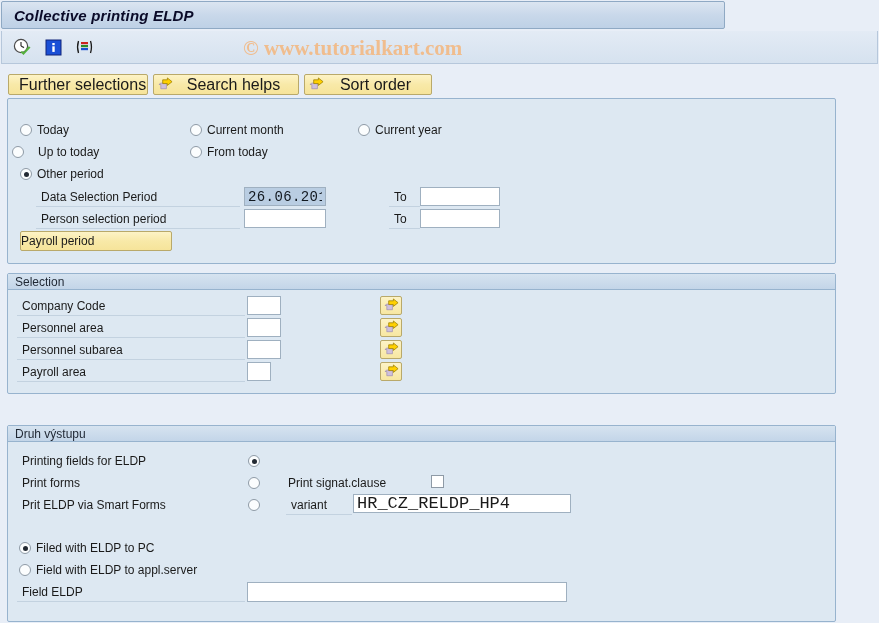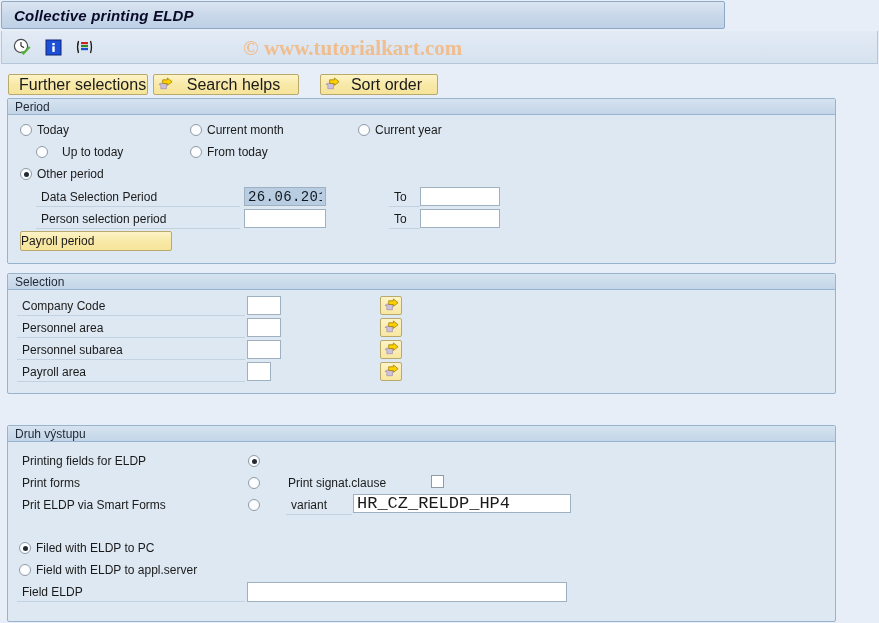--- a/index.html
+++ b/index.html
@@ -88,21 +88,21 @@
     align-items: center;
     font-size: 16px;
     color: #1a1a1a;
     cursor: pointer;
     padding: 0 4px;
     white-space: nowrap;
   }
   .sapbtn .cap { flex: 1; text-align: center; padding: 0 6px; }
   .sapbtn.w1 { width: 140px; }
   .sapbtn.w2 { width: 146px; }
-  .sapbtn.w3 { width: 118px; margin-left: 16px; }
+  .sapbtn.w3 { width: 128px; }
   .arrow-ico { width: 15px; height: 15px; flex: none; }
 
   
   .group {
     position: absolute;
     box-sizing: border-box;
     border: 1px solid #97b3ce;
     background: #dde8f2;
     border-radius: 2px;
   }
@@ -268,36 +268,35 @@
   <div class="sapbtn w3">
     <svg class="arrow-ico" viewBox="0 0 16 16">
       <path d="M1 8 h2 v4.5 h6 v-6 h-6 z" fill="#cfc0dd" stroke="#9a8bb0" stroke-width="0.7"></path>
       <path d="M5 3 h5 V1 l5 4 -5 4 V7 H5 Z" fill="#ffd000" stroke="#9b7d00" stroke-width="0.8"></path>
     </svg>
     <span class="cap">Sort order</span>
   </div>
 </div>
 
 <div class="group" id="group-period">
-  <div class="group-header">Period</div>
 
   <div class="ropt" style="left:12px; top:24px;">
     <span class="radio"></span>
     <span>Today</span>
   </div>
   <div class="ropt" style="left:182px; top:24px;">
     <span class="radio"></span>
     <span>Current month</span>
   </div>
   <div class="ropt" style="left:350px; top:24px;">
     <span class="radio"></span>
     <span>Current year</span>
   </div>
 
-  <div class="ropt" style="left:28px; top:46px;gap:14px;">
+  <div class="ropt" style="left:4px; top:46px;gap:14px;">
     <span class="radio"></span>
     <span>Up to today</span>
   </div>
   <div class="ropt" style="left:182px; top:46px;">
     <span class="radio"></span>
     <span>From today</span>
   </div>
 
   <div class="ropt" style="left:12px; top:68px;">
     <span class="radio on"></span>

